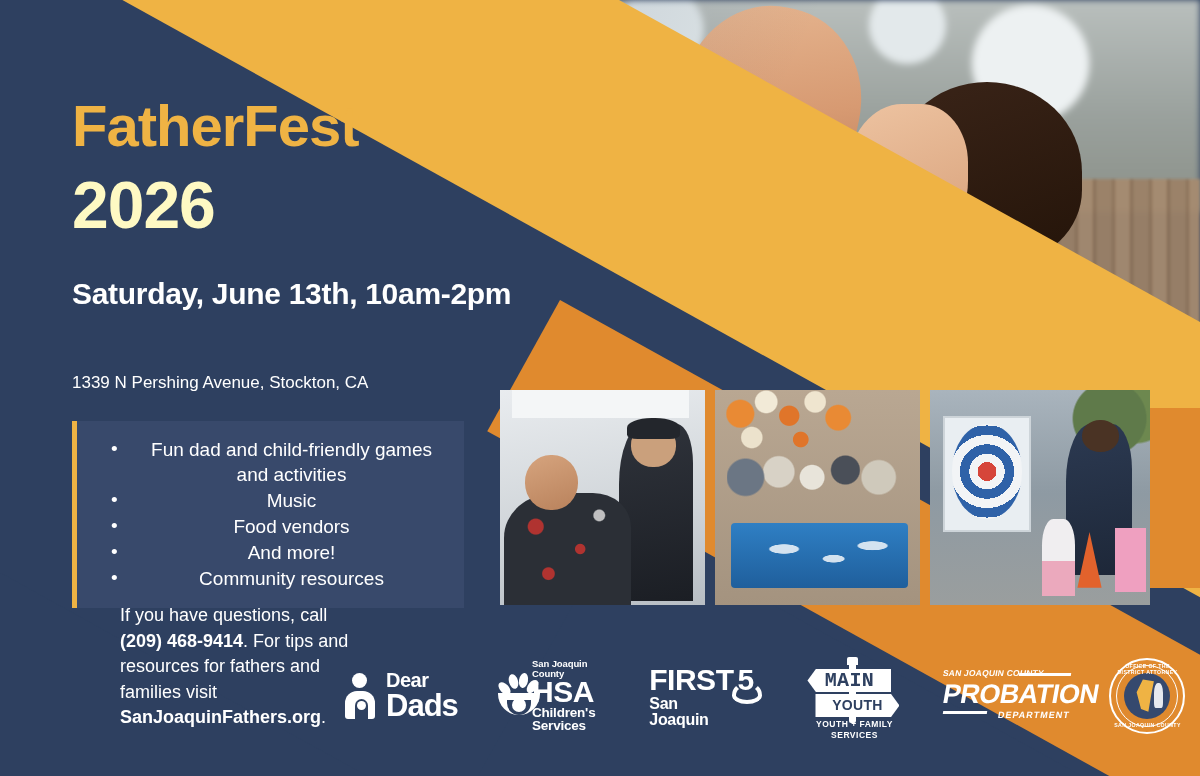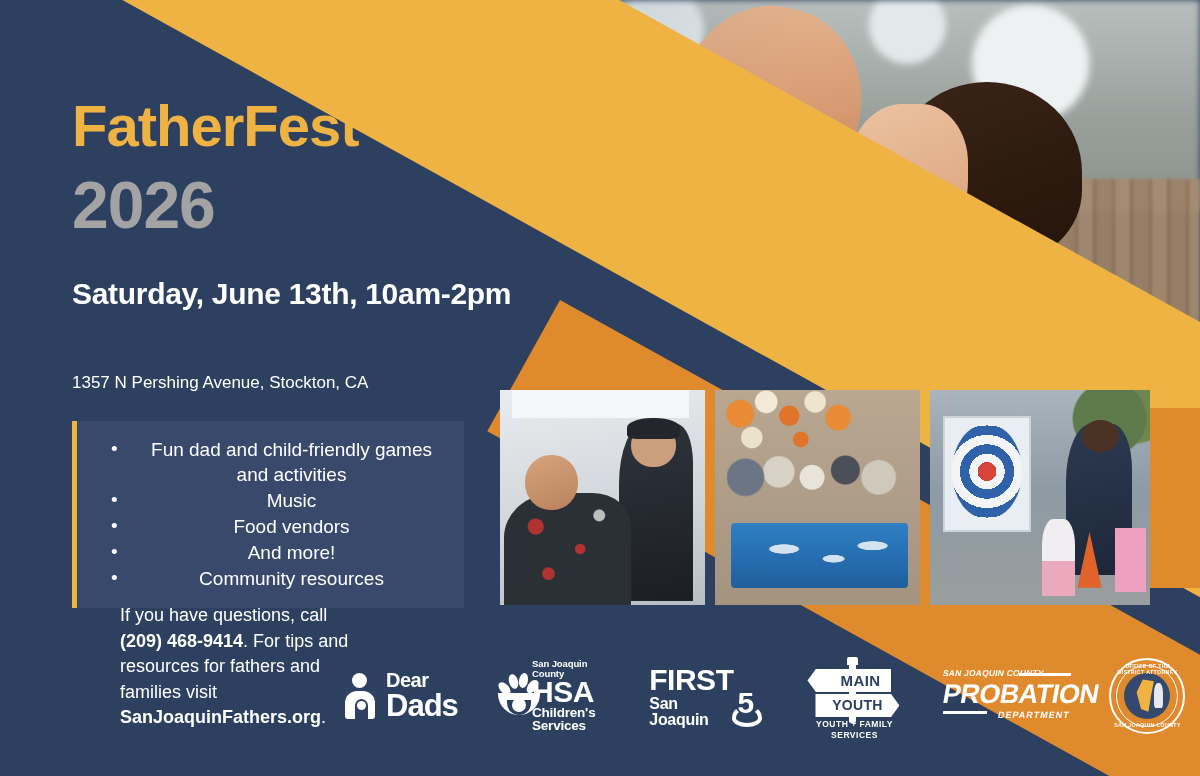--- a/index.html
+++ b/index.html
@@ -124,21 +124,21 @@
 
   
   .content{position:absolute;top:0;left:0;width:520px;height:776px;z-index:6;}
   .title{
     position:absolute;top:97px;left:72px;
     color:#efb344;font-size:58px;font-weight:700;letter-spacing:-1px;
     line-height:1;
   }
   .year{
     position:absolute;top:172px;left:72px;
-    color:#a3a3a3;font-size:66px;font-weight:700;letter-spacing:-1px;
+    color:#fef9c3;font-size:66px;font-weight:700;letter-spacing:-1px;
     line-height:1;
   }
   .datetime{
     position:absolute;top:277px;left:72px;white-space:nowrap;
     color:#ffffff;font-size:30px;font-weight:700;letter-spacing:-.3px;
   }
   .venue{
     position:absolute;top:336px;left:72px;
     color:#ffffff;font-size:26px;font-weight:700;
   }
@@ -271,40 +271,40 @@
   .hsa-p1{top:8px;left:4px;transform:rotate(-42deg);}
   .hsa-p2{top:1px;left:13px;transform:rotate(-16deg);}
   .hsa-p3{top:0px;left:23px;transform:rotate(10deg);}
   .hsa-p4{top:6px;left:32px;transform:rotate(38deg);}
   .hsa-txt{line-height:1;}
   .hsa-cty{font-size:9.5px;font-weight:700;letter-spacing:-.1px;}
   .hsa-big{font-size:30px;font-weight:800;letter-spacing:-.5px;line-height:.92;}
   .hsa-sub{font-size:13.5px;font-weight:600;letter-spacing:-.2px;}
 
   
-  .f5{display:flex;align-items:flex-end;}
+  .f5{display:flex;align-items:flex-start;}
   .f5-txt{line-height:1;}
   .f5-first{font-size:30px;font-weight:800;letter-spacing:-.5px;}
   .f5-sj{font-size:16px;font-weight:700;letter-spacing:-.3px;margin-top:1px;}
   .f5-mark{position:relative;width:34px;height:40px;margin-left:-4px;}
   .f5-five{position:absolute;top:-2px;left:6px;font-size:30px;font-weight:800;}
   .f5-hand{position:absolute;bottom:1px;left:0;width:30px;height:22px;
     border:4px solid #fff;border-radius:50% 50% 50% 50%/60% 60% 40% 40%;
     border-top-color:transparent;}
 
   
   .ms{position:relative;width:104px;height:78px;}
   .ms-post{position:absolute;left:48px;top:2px;width:7px;height:64px;background:#fff;border-radius:2px;}
   .ms-post-cap{position:absolute;left:46px;top:0px;width:11px;height:8px;background:#fff;border-radius:2px 2px 0 0;}
   .ms-s1{position:absolute;top:12px;left:6px;width:84px;height:23px;background:#fff;
     clip-path:polygon(10% 0,100% 0,100% 100%,10% 100%,0 50%);}
   .ms-s2{position:absolute;top:37px;left:14px;width:84px;height:23px;background:#fff;
     clip-path:polygon(0 0,90% 0,100% 50%,90% 100%,0 100%);}
-  .ms-t1{position:absolute;top:14px;left:17px;width:84px;height:19px;line-height:19px;
-    text-align:center;color:#2e4060;font-size:15px;font-weight:800;letter-spacing:.4px;}
+  .ms-t1{position:absolute;top:14px;left:6px;width:84px;height:19px;line-height:19px;
+    text-align:center;color:#2e4060;font-size:20px;font-weight:800;letter-spacing:.4px;font-family:Liberation Mono, monospace;}
   .ms-t2{position:absolute;top:39px;left:14px;width:84px;height:19px;line-height:19px;
     text-align:center;color:#2e4060;font-size:14px;font-weight:800;letter-spacing:.3px;}
   .ms-sub{position:absolute;top:62px;left:-2px;width:110px;text-align:center;
     font-size:8.5px;font-weight:700;letter-spacing:.5px;line-height:1.25;}
 
   
   .pb{position:relative;width:128px;height:56px;}
   .pb-top{position:absolute;top:0;left:0;font-size:8.5px;font-weight:700;letter-spacing:.2px;
     transform:skewX(-10deg);}
   .pb-rule{position:absolute;top:5px;left:76px;width:52px;height:3px;background:#fff;transform:skewX(-10deg);}
@@ -355,21 +355,21 @@
   <div class="band band-gold"></div>
   <div class="band band-navy"></div>
   <div class="band band-orange"></div>
   <div class="band band-orange-tail"></div>
   <div class="band band-navy-lower"></div>
 
   <div class="content">
     <div class="title">FatherFest</div>
     <div class="year">2026</div>
     <div class="datetime">Saturday, June 13th, 10am-2pm</div>
-    <div class="address">1357 N Pershing Avenue, Stockton, CA</div>
+    <div class="address">1339 N Pershing Avenue, Stockton, CA</div>
 
     <div class="features">
       <ul>
         <li>Fun dad and child-friendly games and activities</li>
         <li>Music</li>
         <li>Food vendors</li>
         <li>And more!</li>
         <li>Community resources</li>
       </ul>
     </div>

